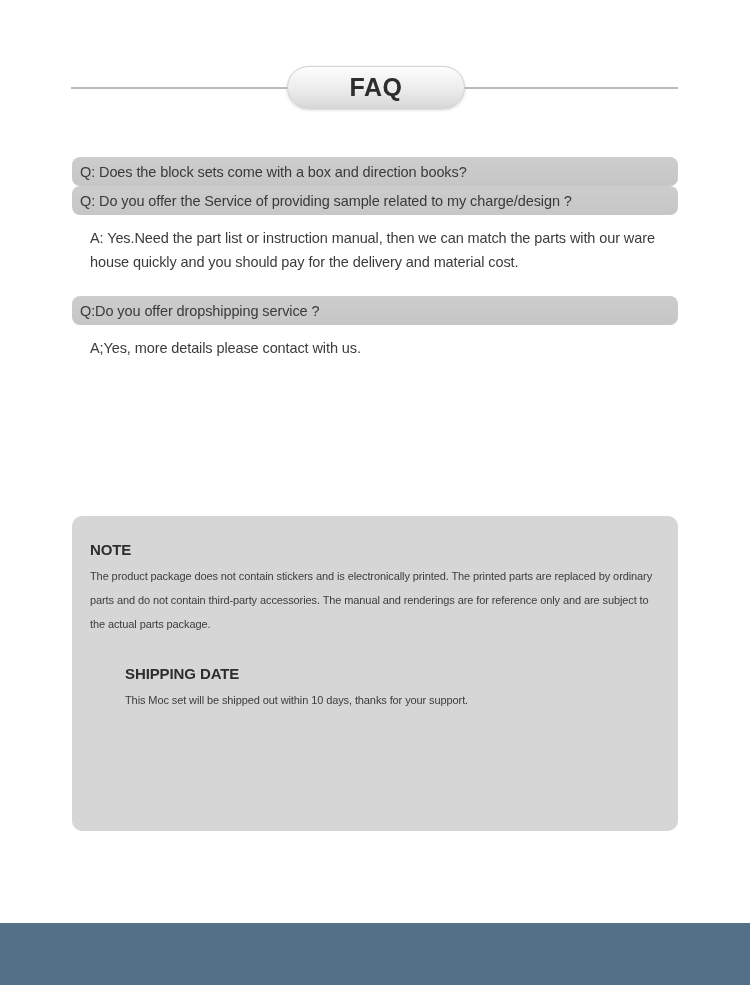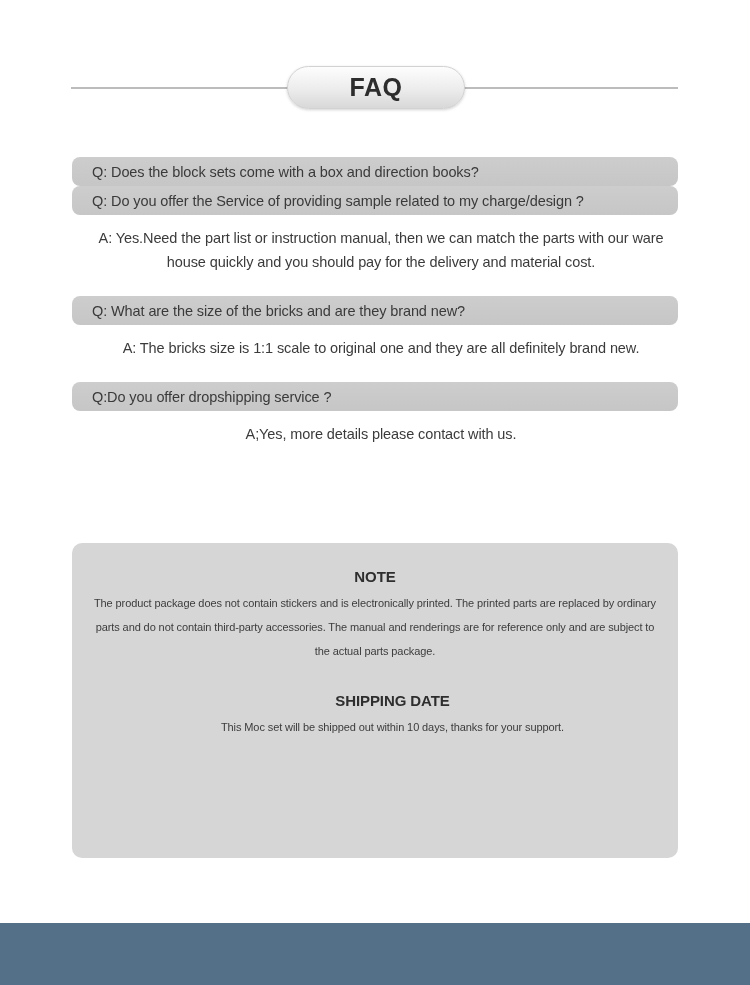--- a/index.html
+++ b/index.html
@@ -1,15 +1,15 @@
 <!DOCTYPE html>
 <html><head>
 <meta charset="utf-8">
 <style>
-  * { margin: 0; padding: 0; box-sizing: border-box; text-align: center; }
+  * { margin: 0; padding: 0; box-sizing: border-box; }
   html, body {
     width: 750px;
     height: 985px;
     background: #ffffff;
     font-family: "Liberation Sans", "DejaVu Sans", sans-serif;
     position: relative;
     overflow: hidden;
   }
   .page { position: absolute; inset: 0; }
 
@@ -49,42 +49,42 @@
     top: 157px;
     left: 72px;
     width: 606px;
   }
   .q-bar {
     height: 29px;
     border-radius: 8px;
     background: linear-gradient(180deg, #cdcdcd, #c6c6c6);
     display: flex;
     align-items: center;
-    padding: 0 20px;
+    padding: 0 8px;
   }
   .q-bar span {
     font-size: 14.5px;
     color: #3a3a3a;
     letter-spacing: -0.1px;
     white-space: nowrap;
   }
   .a-text {
     margin: 11px 0 22px;
     padding-left: 18px;
     padding-right: 6px;
     font-size: 14.5px;
     line-height: 24px;
     color: #3b3b3b;
     letter-spacing: -0.1px;
   }
 
   
   .note-box {
     position: absolute;
-    top: 543px;
+    top: 516px;
     left: 72px;
     width: 606px;
     height: 315px;
     background: #d6d6d6;
     border-radius: 10px;
     padding: 24px 18px;
   }
   .note-section + .note-section { margin-top: 28px; margin-left: 35px; }
   .note-title {
     font-size: 15px;
@@ -131,26 +131,20 @@
       </div>
     </div>
 
     <div class="faq-item">
       <div class="q-bar">
         <span>Q: Do you offer the Service of providing sample related to my charge/design ?</span>
       </div>
       <p class="a-text">A: Yes.Need the part list or instruction manual, then we can match the parts with our ware house quickly and you should pay for the delivery and material cost.</p>
     </div>
 
-    <div class="faq-item">
-      <div class="q-bar">
-        <span>Q: What are the size of the bricks and are they brand new?</span>
-      </div>
-      <p class="a-text">A: The bricks size is 1:1 scale to original one and they are all definitely brand new.</p>
-    </div>
 
     <div class="faq-item">
       <div class="q-bar">
         <span>Q:Do you offer dropshipping service ?</span>
       </div>
       <p class="a-text">A;Yes, more details please contact with us.</p>
     </div>
 
   </main>
 

